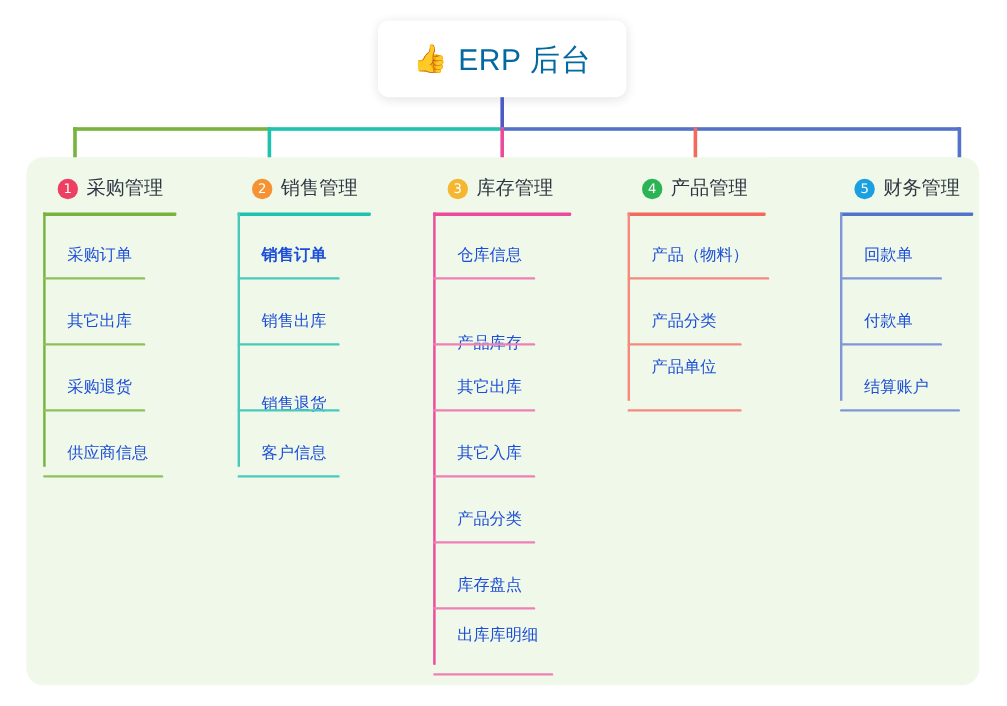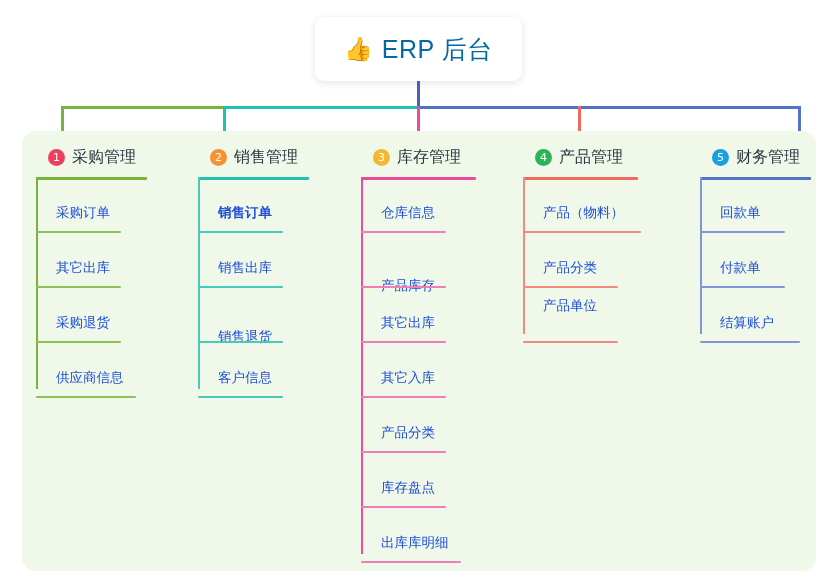--- a/index.html
+++ b/index.html
@@ -136,21 +136,21 @@
     <div class="leaf" style="left:20px; top:133px;">产品库存</div>
     <div class="leaf-rule" style="left:0px; top:142px; width:85px; background:#ef7fb5;"></div>
     <div class="leaf" style="left:20px; top:170px;">其它出库</div>
     <div class="leaf-rule" style="left:0px; top:197px; width:85px; background:#ef7fb5;"></div>
     <div class="leaf" style="left:20px; top:225px;">其它入库</div>
     <div class="leaf-rule" style="left:0px; top:252px; width:85px; background:#ef7fb5;"></div>
     <div class="leaf" style="left:20px; top:280px;">产品分类</div>
     <div class="leaf-rule" style="left:0px; top:307px; width:85px; background:#ef7fb5;"></div>
     <div class="leaf" style="left:20px; top:335px;">库存盘点</div>
     <div class="leaf-rule" style="left:0px; top:362px; width:85px; background:#ef7fb5;"></div>
-    <div class="leaf" style="left:20px; top:390px;">出库库明细</div>
+    <div class="leaf" style="left:20px; top:376px;">出库库明细</div>
     <div class="leaf-rule" style="left:0px; top:417px; width:100px; background:#ef7fb5;"></div>
   </div>
 
   <div class="column" style="left:523px; width:165px;">
     <div class="col-head">
       <span class="badge" style="background:#2bb355;">4</span>
       <span class="col-title">产品管理</span>
     </div>
     <div class="head-rule" style="top:33px; width:115px; background:#f26a5e;"></div>
     <div class="stem" style="left:0px; top:33px; height:157px; background:#f4897e;"></div>

